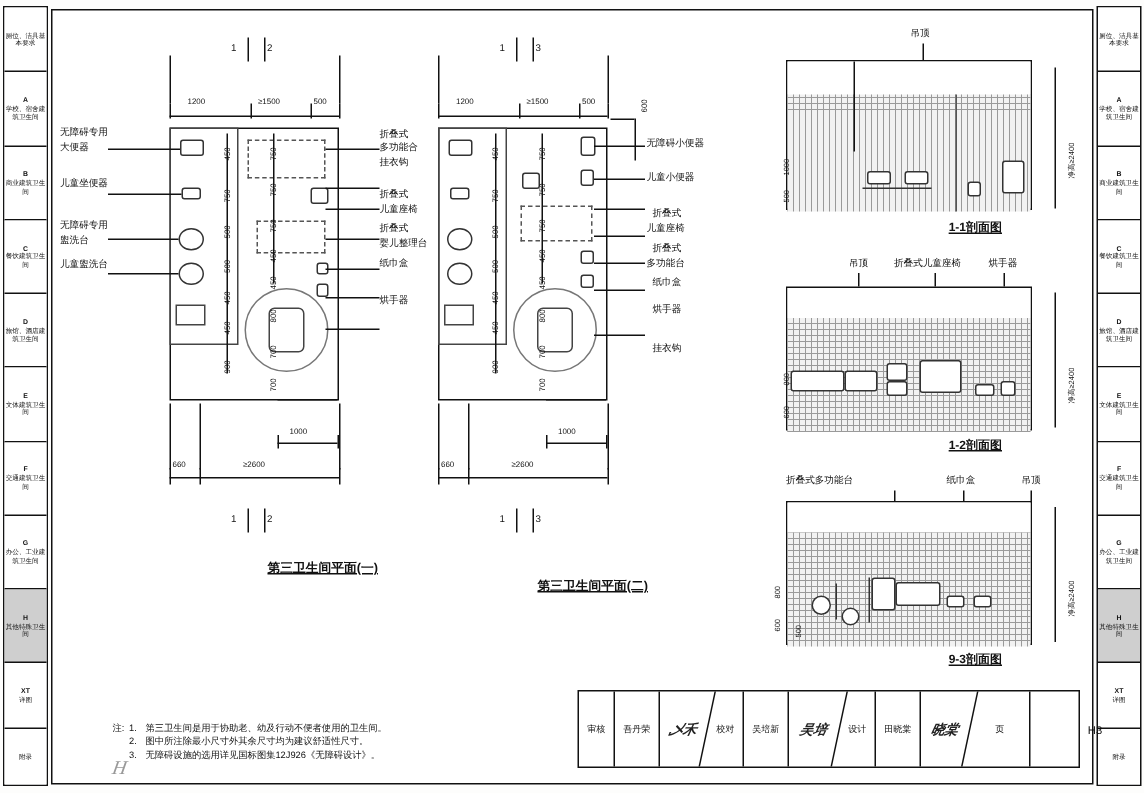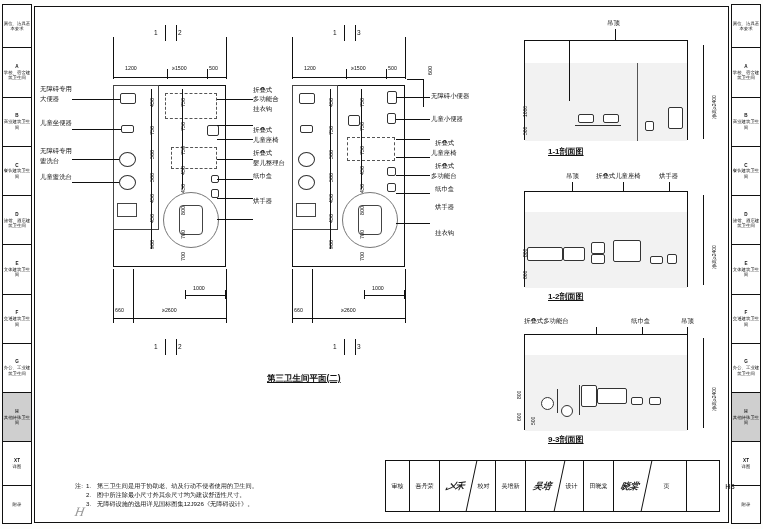--- a/index.html
+++ b/index.html
@@ -19,21 +19,21 @@
        padding:1px 0;box-sizing:border-box;background:#fff;overflow:hidden;}
   .tab:last-child{border-bottom:none;}
   .tab .tl{font-size:4.6px;font-weight:bold;margin-bottom:.5px;}
   .tab .tn{font-size:4.4px;}
   .tab.active{background:#cfcfcf;}
 
   
   #frame{position:absolute;left:34px;top:6px;width:695px;height:517px;
          border:1.4px solid #111;box-sizing:border-box;background:#fff;}
 
-  .cap{position:absolute;font-size:8.5px;font-weight:bold;text-align:left;
+  .cap{position:absolute;font-size:8.5px;font-weight:bold;text-align:right;
        white-space:nowrap;color:#111;}
   .cap.u{text-decoration:underline;}
   .dim{position:absolute;font-size:5.3px;color:#111;white-space:nowrap;}
   .dimv{position:absolute;font-size:5.3px;color:#111;white-space:nowrap;
         transform-origin:0 0;transform:rotate(-90deg);}
   .lbl{position:absolute;font-size:6.4px;line-height:7.6px;color:#111;white-space:nowrap;}
   .ln{position:absolute;background:#111;}
   .hl{height:.6px;} .vl{width:.6px;}
 
   
@@ -270,20 +270,21 @@
     <div class="dim" style="left:127px;top:300px;">≥2600</div>
     <div class="ln vl" style="left:78px;top:262px;height:44px;"></div>
     <div class="ln vl" style="left:98px;top:262px;height:44px;"></div>
     <div class="ln vl" style="left:191px;top:262px;height:44px;"></div>
 
     <div class="mark" style="left:119px;top:336px;">1</div>
     <div class="ln vl" style="left:130px;top:332px;height:16px;"></div>
     <div class="ln vl" style="left:141px;top:332px;height:16px;"></div>
     <div class="mark" style="left:143px;top:336px;">2</div>
 
+    <div class="cap u" style="left:52px;top:366px;width:165px;">第三卫生间平面(一)</div>
 
     <div class="mark" style="left:298px;top:22px;">1</div>
     <div class="ln vl" style="left:309px;top:18px;height:16px;"></div>
     <div class="ln vl" style="left:320px;top:18px;height:16px;"></div>
     <div class="mark" style="left:322px;top:22px;">3</div>
 
     <div class="ln hl" style="left:257px;top:70px;width:113px;"></div>
     <div class="ln vl" style="left:257px;top:62px;height:10px;"></div>
     <div class="ln vl" style="left:311px;top:62px;height:10px;"></div>
     <div class="ln vl" style="left:351px;top:62px;height:10px;"></div>
@@ -368,21 +369,21 @@
     <div class="dim" style="left:306px;top:300px;">≥2600</div>
     <div class="ln vl" style="left:257px;top:262px;height:44px;"></div>
     <div class="ln vl" style="left:277px;top:262px;height:44px;"></div>
     <div class="ln vl" style="left:370px;top:262px;height:44px;"></div>
 
     <div class="mark" style="left:298px;top:336px;">1</div>
     <div class="ln vl" style="left:309px;top:332px;height:16px;"></div>
     <div class="ln vl" style="left:320px;top:332px;height:16px;"></div>
     <div class="mark" style="left:322px;top:336px;">3</div>
 
-    <div class="cap u" style="left:232px;top:366px;width:165px;">第三卫生间平面(二)</div>
+    <div class="cap u" style="left:232px;top:378px;width:165px;">第三卫生间平面(二)</div>
 
     <div class="lbl" style="left:572px;top:12px;">吊顶</div>
     <div class="ln vl" style="left:580px;top:22px;height:24px;"></div>
     <div class="ln hl" style="left:545px;top:46px;width:36px;"></div>
 
     <div class="sect" style="left:489px;top:33px;width:164px;height:100px;">
       <div class="ceil" style="left:0;top:0;width:100%;height:22px;"></div>
       <div class="tile" style="left:0;top:22px;width:100%;height:78px;"></div>
       <div class="ln vl" style="left:44px;top:0;height:60px;background:#111;width:1.3px;"></div>
       <div class="ln vl" style="left:112px;top:22px;height:78px;background:#555;width:.8px;"></div>

